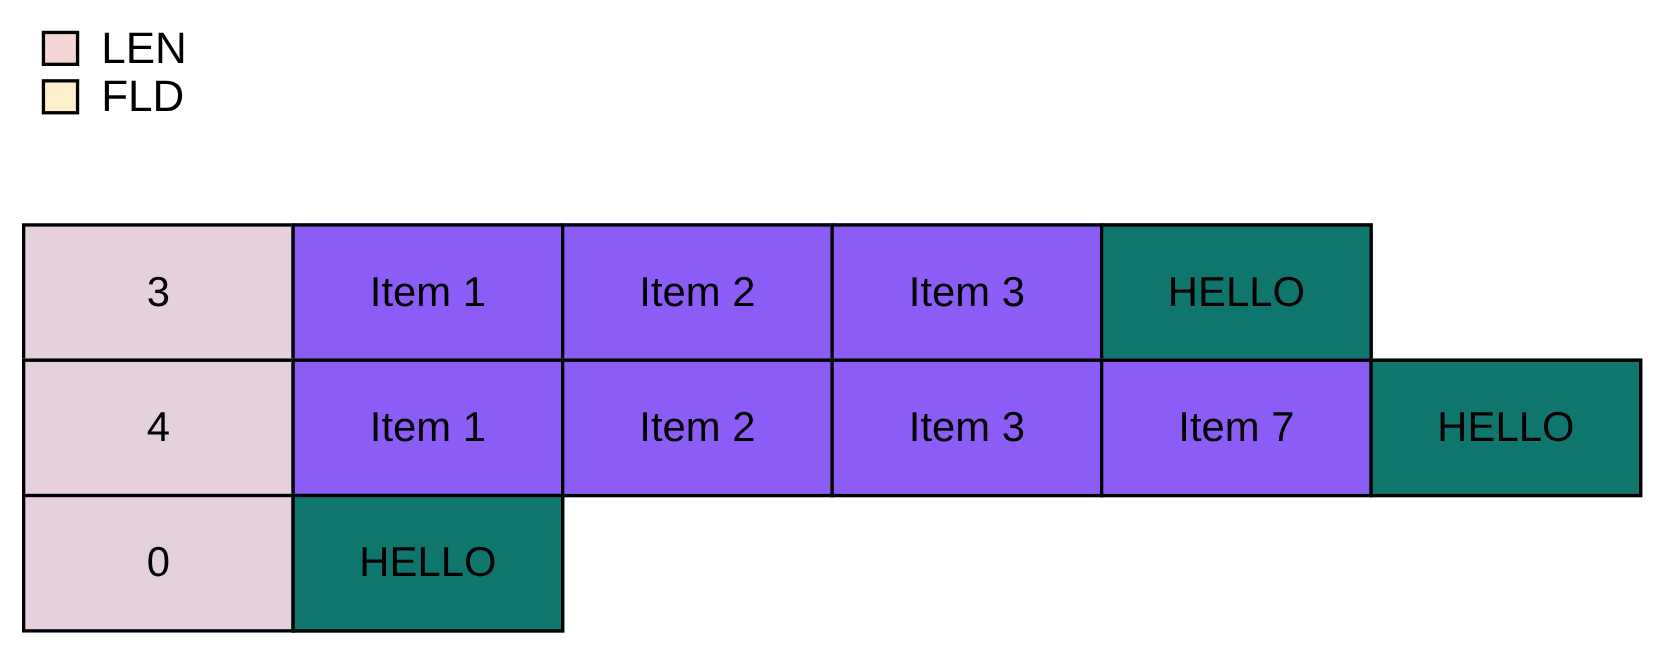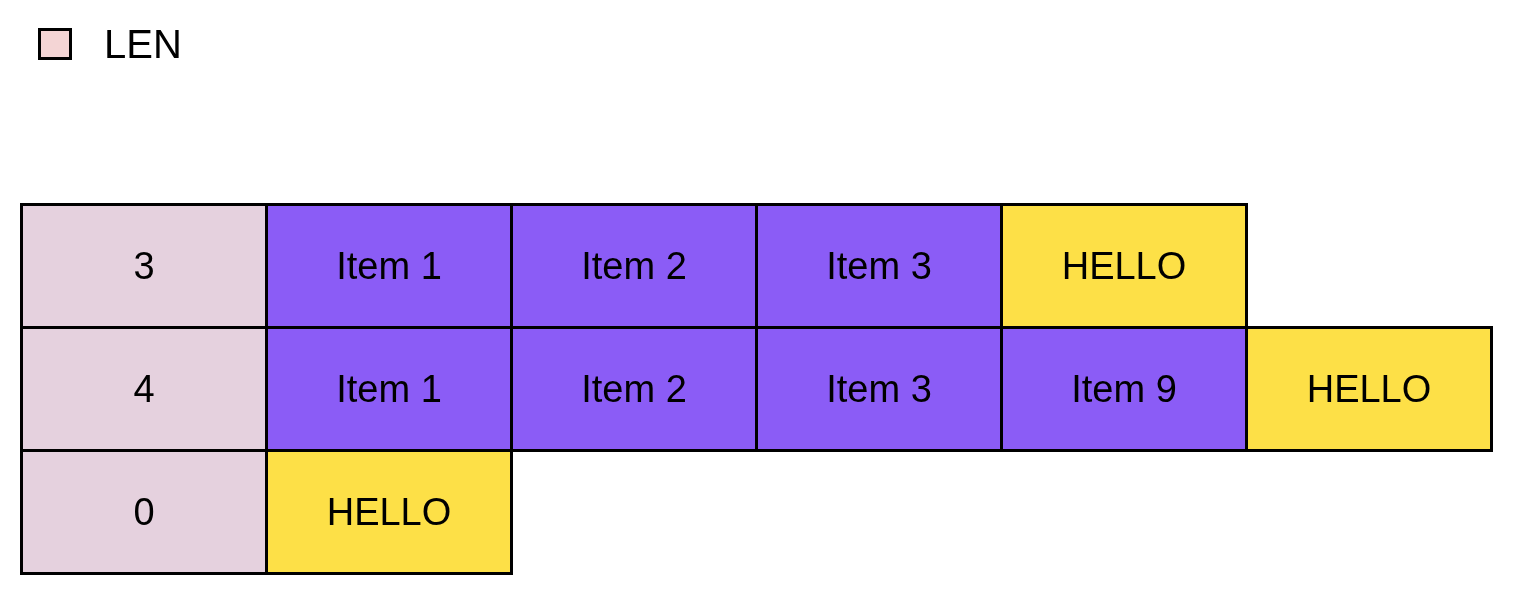--- a/index.html
+++ b/index.html
@@ -20,21 +20,20 @@
   #legend {
     position: absolute;
     left: 38px;
     top: 22px;
     width: 400px;
   }
   .legend-row {
     display: flex;
     align-items: center;
     height: 44px;
-    gap: 12px;
   }
   .legend-swatch {
     width: 34px;
     height: 32px;
     border: 3px solid #000000;
     box-sizing: border-box;
     flex: 0 0 auto;
   }
   .legend-label {
     margin-left: 20px;
@@ -67,45 +66,49 @@
     align-items: center;
     justify-content: center;
     font-size: 38px;
     line-height: 38px;
     white-space: nowrap;
   }
   .cell:first-child { margin-left: 0; }
 
   .cell.len { background: #e5d1de; }
   .cell.lst { background: #8b5cf6; }
-  .cell.fld { background: #fde047; }
+  .cell.fld { background: #0f766e; }
 </style>
 </head>
 <body>
 
 <div id="legend">
     <div class="legend-row">
       <div class="legend-swatch" style="background: rgb(244, 213, 213);"></div>
       <div class="legend-label">LEN</div>
+    </div>
+    <div class="legend-row">
+      <div class="legend-swatch" style="background: rgb(252, 239, 201);"></div>
+      <div class="legend-label">FLD</div>
     </div>
   </div>
 
 <div id="table">
     <div class="row">
       <div class="cell len">3</div>
       <div class="cell lst">Item 1</div>
       <div class="cell lst">Item 2</div>
       <div class="cell lst">Item 3</div>
       <div class="cell fld">HELLO</div>
     </div>
     <div class="row">
       <div class="cell len">4</div>
       <div class="cell lst">Item 1</div>
       <div class="cell lst">Item 2</div>
       <div class="cell lst">Item 3</div>
-      <div class="cell lst">Item 9</div>
+      <div class="cell lst">Item 7</div>
       <div class="cell fld">HELLO</div>
     </div>
     <div class="row">
       <div class="cell len">0</div>
       <div class="cell fld">HELLO</div>
     </div>
   </div>
 
 </body></html>

